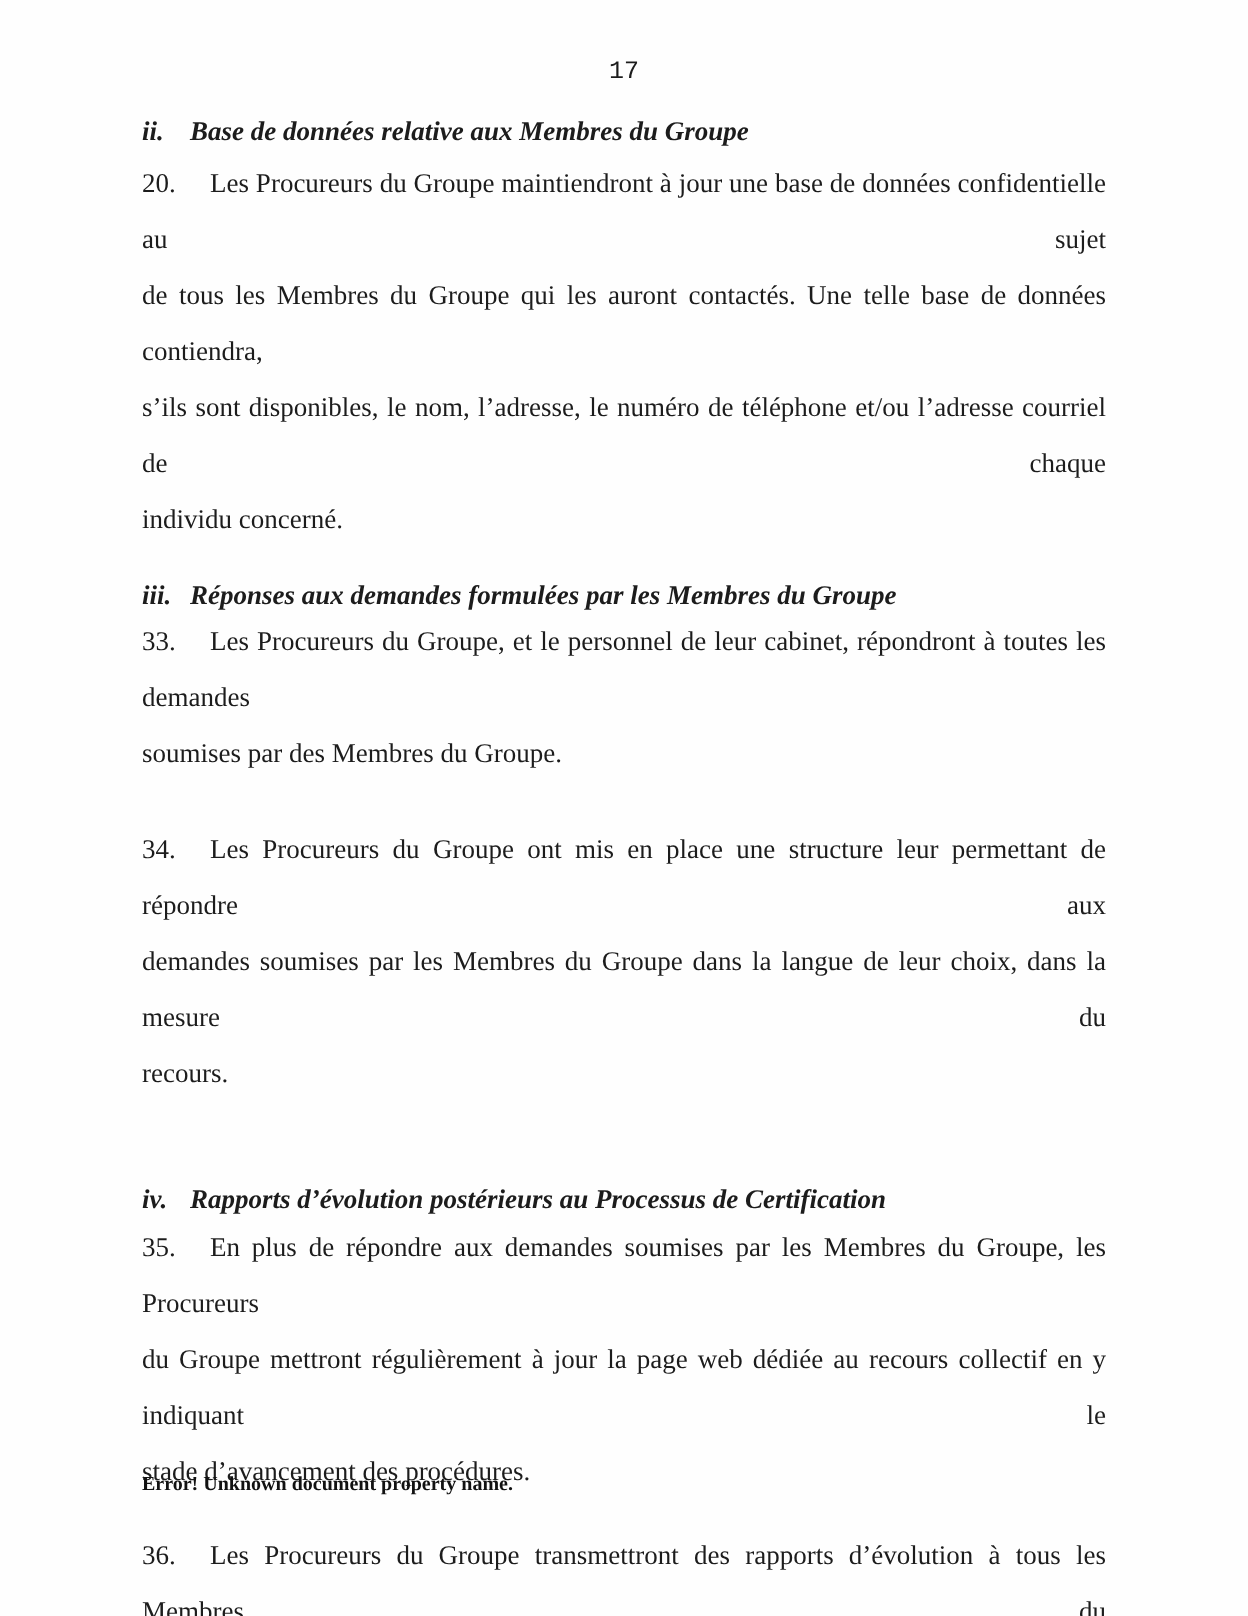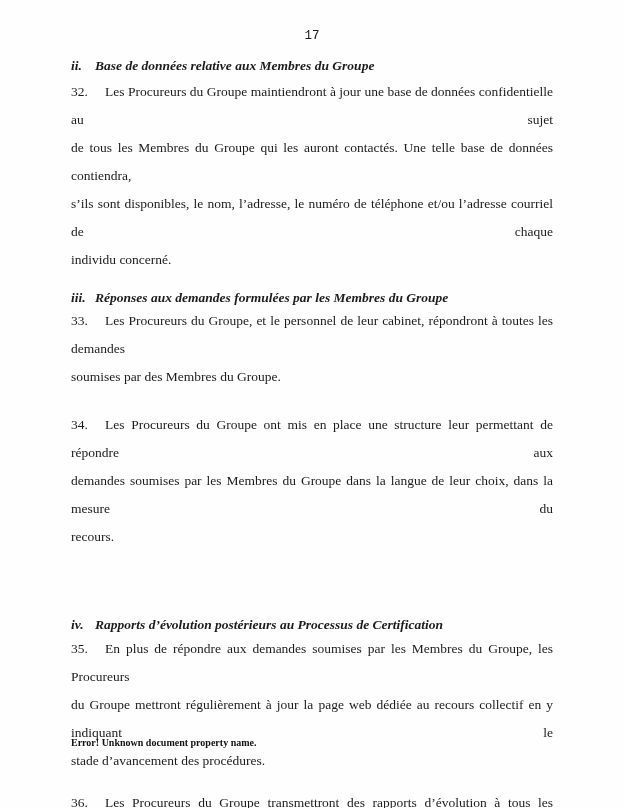--- a/index.html
+++ b/index.html
@@ -48,21 +48,21 @@
   }
   .pnum {
     display: inline-block;
     width: 34px;
   }
   #b0  { margin-top: 2px; }
   #b1  { margin-top: -2px; }
   #b2  { margin-top: 10px; }
   #b3  { margin-top: -5px; }
   #b4  { margin-top: 20px;  }
-  #b5  { margin-top: 60px; }
+  #b5  { margin-top: 35px; }
   #b6  { margin-top: -4px; }
   #b7  { margin-top: 14px; }
   .footer-error {
     position: absolute;
     left: 71px;
     top: 732px;
     font-size: 10px;
     line-height: 22px;
     font-weight: bold;
     color: #111111;
@@ -71,21 +71,21 @@
 </head>
 <body>
 
 <div class="page">
 
   <div class="pageno">17</div>
 
   <div class="heading" id="b0"><span class="hnum">ii.</span><span>Base de données relative aux Membres du Groupe</span></div>
 
   <div class="para" id="b1">
-    <div class="line"><span class="pnum">32.</span><span>Les Procureurs du Groupe maintiendront à jour une base de données confidentielle au sujet</span></div>
+    <div class="line"><span class="pnum">20.</span><span>Les Procureurs du Groupe maintiendront à jour une base de données confidentielle au sujet</span></div>
     <div class="line">de tous les Membres du Groupe qui les auront contactés. Une telle base de données contiendra,</div>
     <div class="line">s’ils sont disponibles, le nom, l’adresse, le numéro de téléphone et/ou l’adresse courriel de chaque</div>
     <div class="line last">individu concerné.</div>
   </div>
 
   <div class="heading" id="b2"><span class="hnum">iii.</span><span>Réponses aux demandes formulées par les Membres du Groupe</span></div>
 
   <div class="para" id="b3">
     <div class="line"><span class="pnum">33.</span><span>Les Procureurs du Groupe, et le personnel de leur cabinet, répondront à toutes les demandes</span></div>
     <div class="line last">soumises par des Membres du Groupe.</div>

